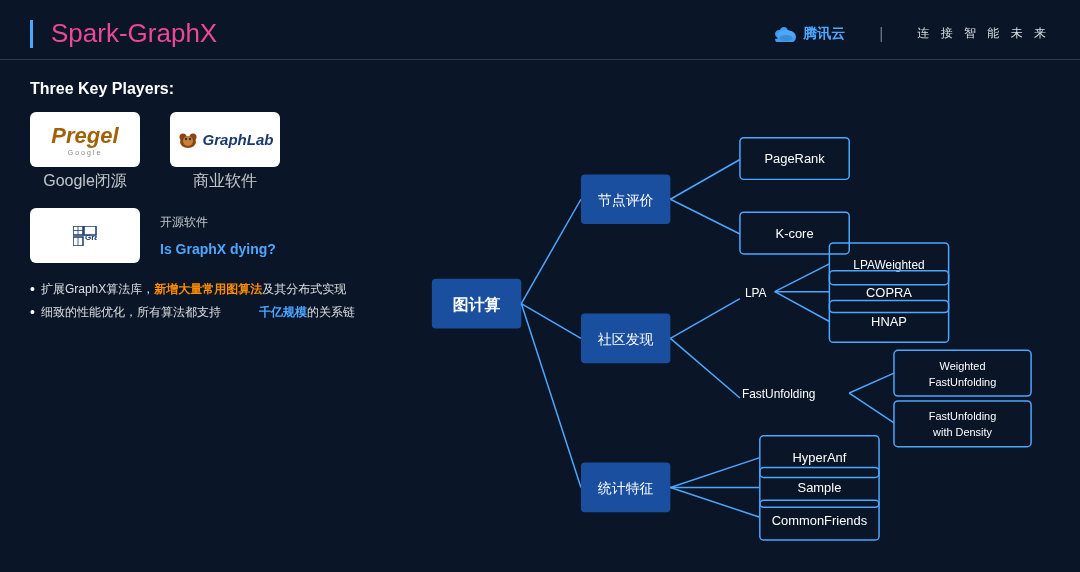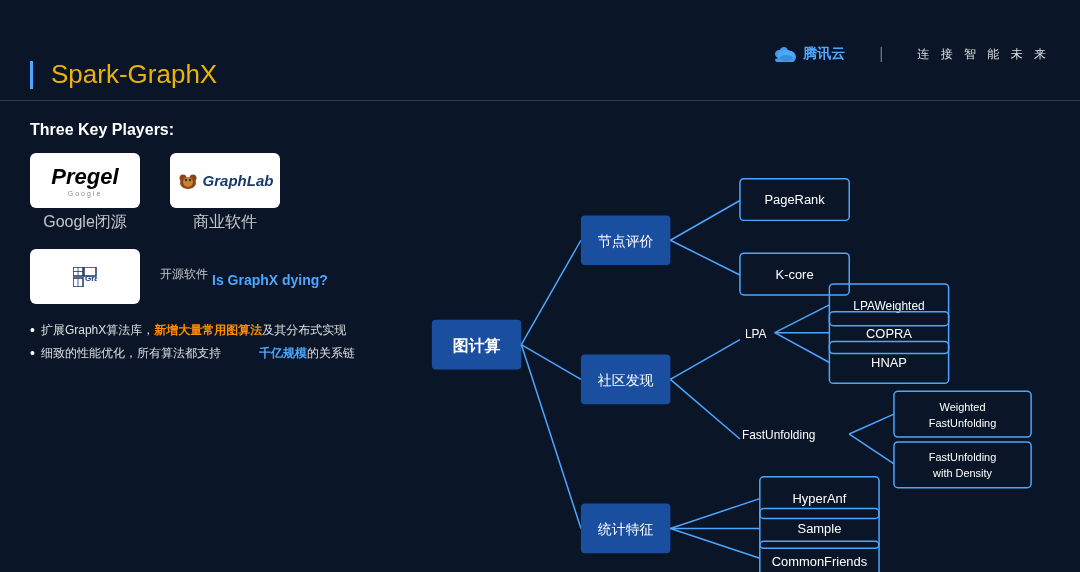--- a/index.html
+++ b/index.html
@@ -14,27 +14,26 @@
 
     
     .header {
       display: flex;
       align-items: center;
       justify-content: space-between;
       padding: 18px 30px 10px 30px;
       border-bottom: 1px solid rgba(255,255,255,0.15);
     }
     .header-title {
-      color: #eab308;
+      color: #ec4899;
       font-size: 26px;
       font-weight: 400;
       display: flex;
       align-items: center;
       gap: 10px;
-      margin-top: 41px;
     }
     .header-title::before {
       content: '';
       display: inline-block;
       width: 3px;
       height: 28px;
       background: #4da6ff;
       margin-right: 8px;
     }
     .header-brand {
@@ -99,21 +98,21 @@
       background: #ffffff;
       border-radius: 6px;
       display: flex;
       align-items: center;
       justify-content: center;
       padding: 8px 14px;
     }
     .pregel-logo {
       font-size: 22px;
       font-weight: bold;
-      color: #000000;
+      color: #a16207;
       font-style: italic;
     }
     .pregel-sub {
       font-size: 7px;
       color: #888;
       letter-spacing: 2px;
     }
     .graphlab-logo {
       font-size: 18px;
       font-weight: bold;
@@ -268,21 +267,21 @@
             <rect x="0" y="0" width="10" height="9" fill="none" stroke="#1a3a6b" stroke-width="1.5"></rect>
             <rect x="11" y="0" width="12" height="9" fill="none" stroke="#1a3a6b" stroke-width="1.5"></rect>
             <rect x="0" y="11" width="10" height="9" fill="none" stroke="#1a3a6b" stroke-width="1.5"></rect>
             <line x1="5" y1="0" x2="5" y2="9" stroke="#1a3a6b" stroke-width="0.8"></line>
             <line x1="5" y1="11" x2="5" y2="20" stroke="#1a3a6b" stroke-width="0.8"></line>
             <line x1="0" y1="4.5" x2="10" y2="4.5" stroke="#1a3a6b" stroke-width="0.8"></line>
             <text x="12" y="14" font-size="8" fill="#1a3a6b" font-weight="bold">GraphX</text>
           </svg>
         </div>
       </div>
-      <div style="display:flex;gap:4px;">
+      <div style="display:flex;flex-direction:column;gap:4px;">
         <span class="graphx-open-label">开源软件</span>
         <span class="graphx-dying">Is GraphX dying?</span>
       </div>
     </div>
 
     <div class="bullet-points">
       <div class="bullet-item">
         <span class="bullet-dot">•</span>
         <span>
           <span>扩展GraphX算法库，</span><span class="highlight-orange">新增大量常用图算法</span><span>及其分布式实现</span>

